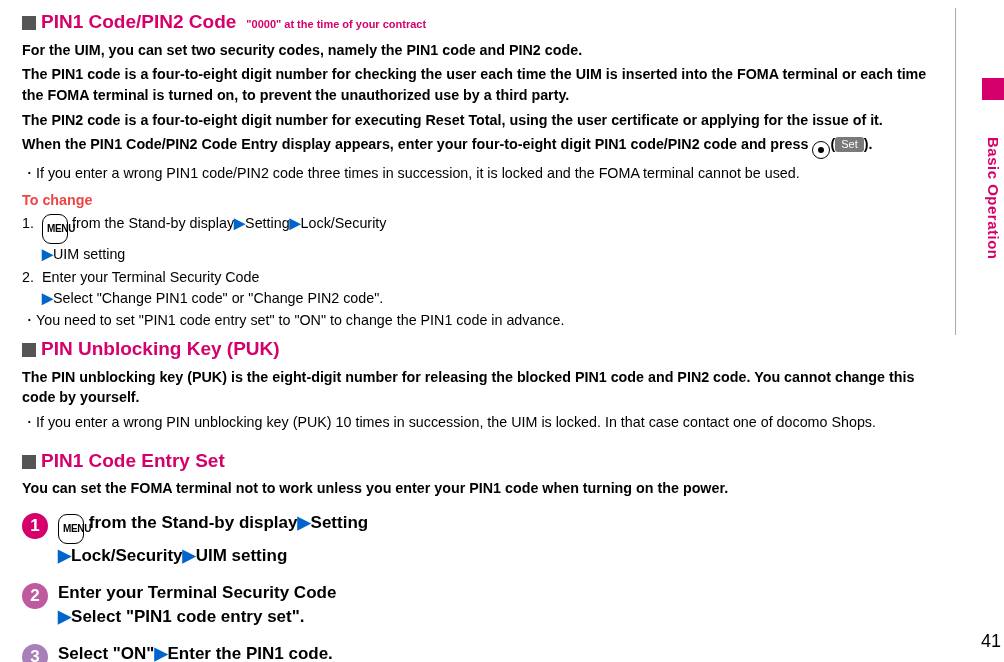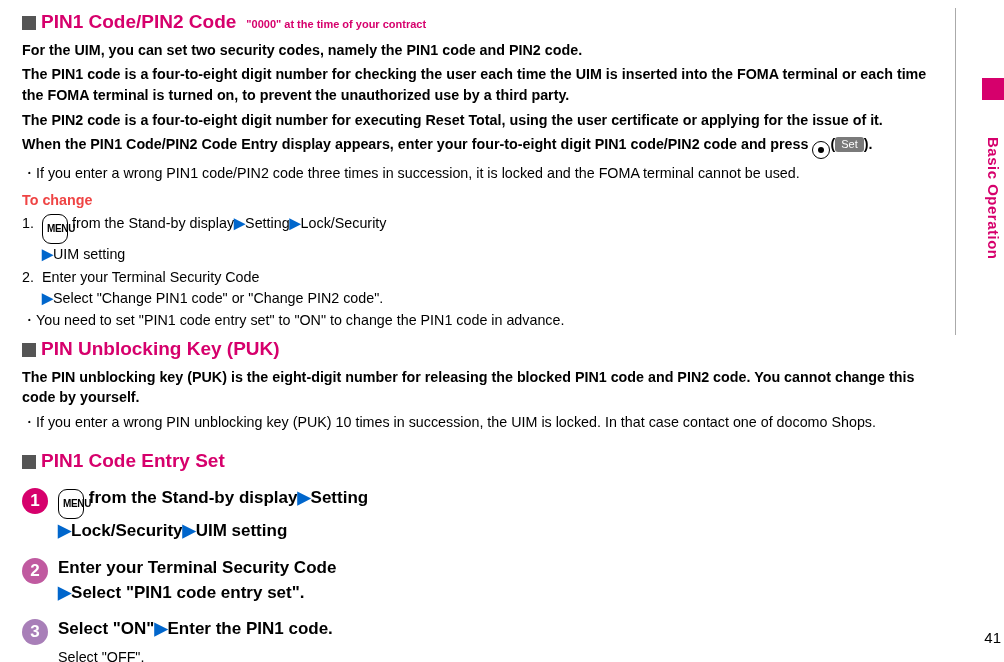--- a/index.html
+++ b/index.html
@@ -29,21 +29,21 @@
 .nb3{background:#a87fb8;}
 .step-text{font-weight:bold;font-size:17px;line-height:1.45;flex:1;}
 .step-text .tri{display:inline;}
 .step-sub{margin-left:36px;margin-top:2px;}
 .torelease{color:#00a99d;font-weight:bold;}
 .sidebar{position:absolute;right:0;top:0;width:30px;height:662px;}
 .side-pink{position:absolute;right:0;top:78px;width:22px;height:22px;background:#d6006c;}
 .side-grey{position:absolute;right:0;top:0;width:22px;height:662px;background:#e6e6e6;z-index:-1;}
 .side-text{position:absolute;right:0;top:108px;width:22px;height:180px;display:flex;align-items:center;justify-content:center;}
 .side-text span{writing-mode:vertical-rl;color:#d6006c;font-weight:bold;font-size:15px;letter-spacing:0.5px;}
-.pagenum{position:absolute;right:3px;bottom:16px;font-size:15px;color:#000;font-weight:normal;}
+.pagenum{position:absolute;right:3px;bottom:10px;font-size:18px;color:#000;font-weight:normal;}
 .ol-step{display:flex;margin-bottom:2px;}
 .ol-num{width:20px;flex-shrink:0;}
 .ol-body{flex:1;}
 </style>
 </head>
 <body>
 
 <div class="page">
   <div class="content">
 
@@ -93,20 +93,21 @@
       <div class="body-text body-bold">The PIN unblocking key (PUK) is the eight-digit number for releasing the blocked PIN1 code and PIN2 code. You cannot change this code by yourself.</div>
       <div class="bullet">
         <div class="dot">・</div>
         <div class="bt">If you enter a wrong PIN unblocking key (PUK) 10 times in succession, the UIM is locked. In that case contact one of docomo Shops.</div>
       </div>
 
       <div class="sec-head" style="margin-top:14px;">
         <span class="sq"></span>
         <span class="sec-title">PIN1 Code Entry Set</span>
       </div>
+      <div class="body-text body-bold">You can set the FOMA terminal not to work unless you enter your PIN1 code when turning on the power.</div>
 
       <div class="num-step">
         <div class="num-badge nb1">1</div>
         <div class="step-text">
           <span class="menu" style="font-weight:bold">MENU</span><span> from the Stand-by display</span><span class="tri">▶</span><span>Setting</span><br>
           <span class="tri">▶</span><span>Lock/Security</span><span class="tri">▶</span><span>UIM setting</span>
         </div>
       </div>
 
       <div class="num-step">

